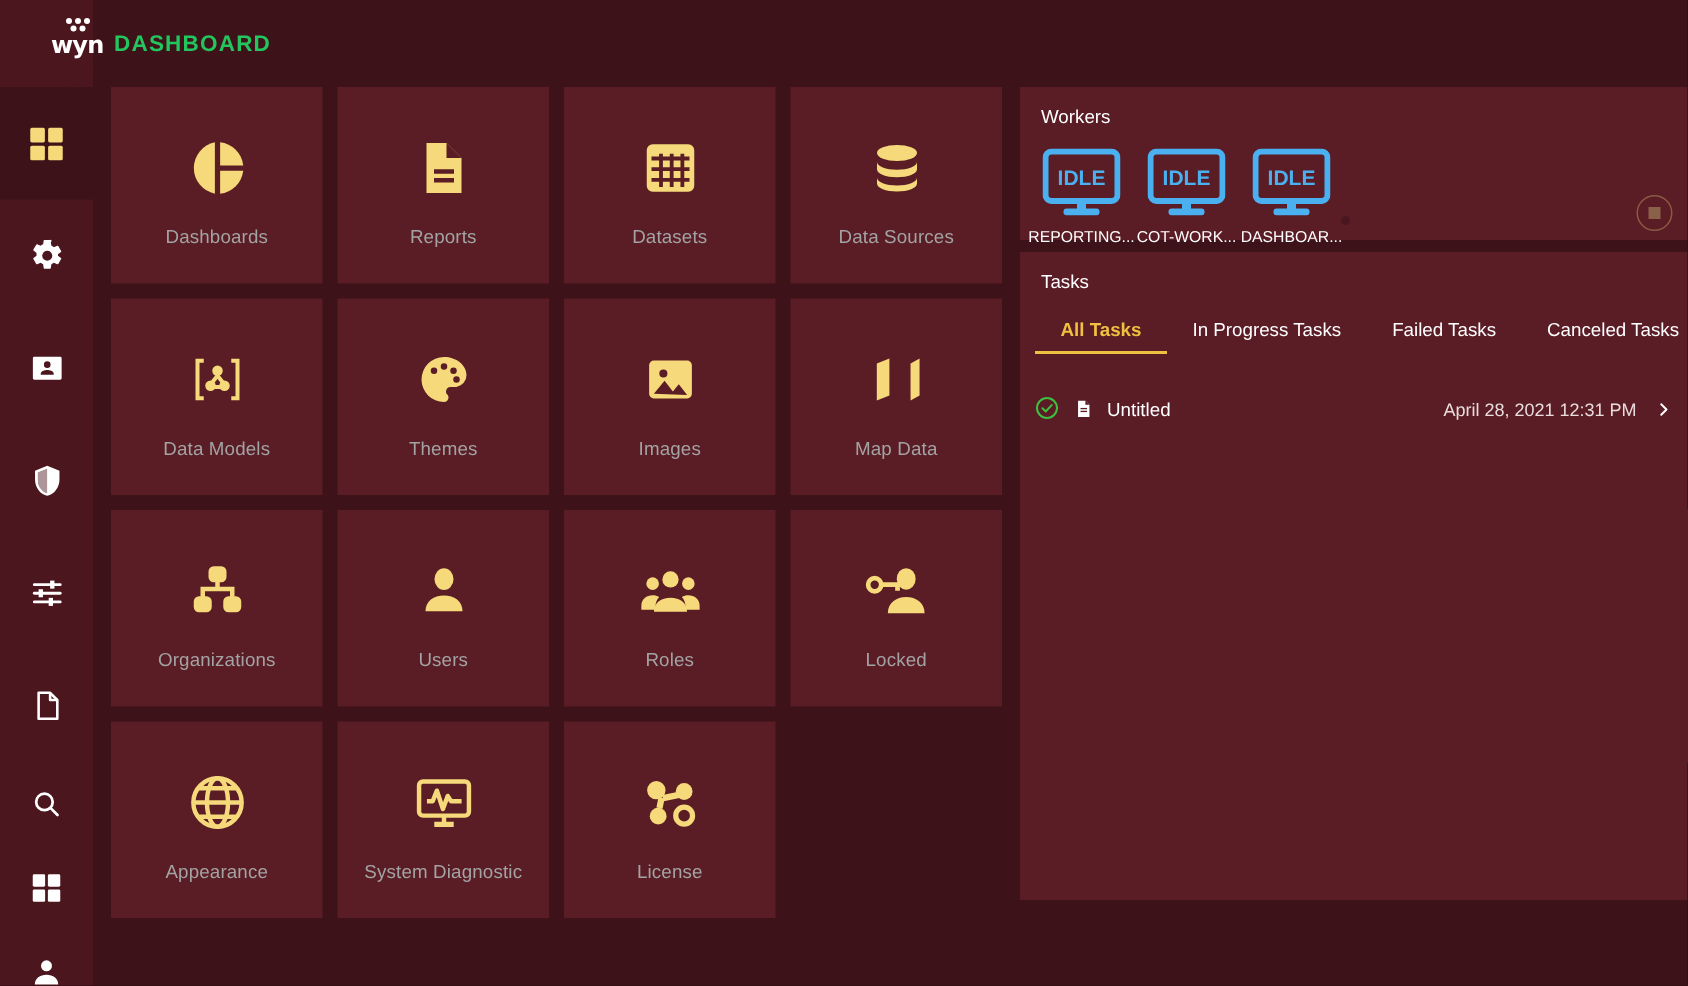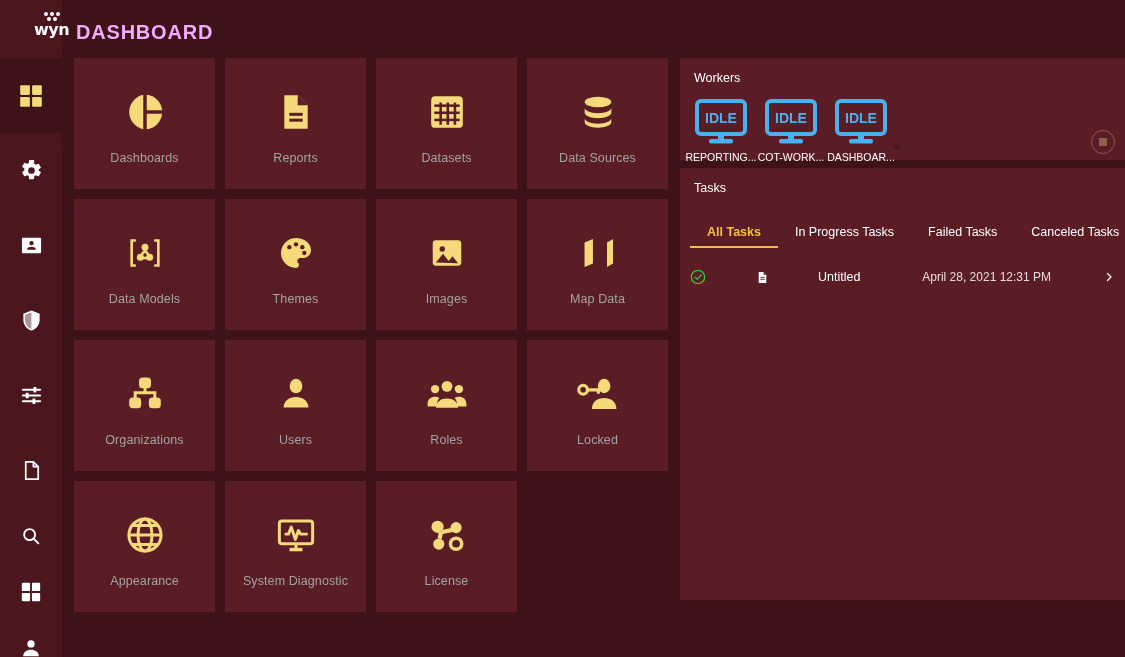--- a/index.html
+++ b/index.html
@@ -29,21 +29,21 @@
   .logo-dots { display:flex; flex-direction:column; align-items:center; gap:1px; margin-top:3px;}
   .logo-dots .r { display:flex; gap:2px; }
   .logo-dots .d { width:4px; height:4px; border-radius:50%; background:#fff; }
   .logo-word {
     font-size:16px; font-weight:700; letter-spacing:-0.5px;
     color:#ffffff; line-height:14px; margin-top:2px;
     font-family:"DejaVu Sans", sans-serif;
   }
   #page-title {
     position:absolute; left:76px; top:21px;
-    font-size:20px; font-weight:700; letter-spacing:0.8px; color:#f0abfc;
+    font-size:15px; font-weight:700; letter-spacing:0.8px; color:#22c55e;
   }
 
   
   #sidebar {
     position:absolute; left:0; top:58px; width:62px; height:599px;
     background:#4c161e;
   }
   .side-item {
     position:relative; width:62px; height:75px;
     display:flex; align-items:center; justify-content:center;
@@ -115,34 +115,34 @@
     border:1px solid #8a5a42;
     display:flex; align-items:center; justify-content:center;
     cursor:pointer;
   }
   #stop-btn .sq { width:8px; height:8px; background:#8a6048; }
 
   #tasks-panel {
     margin-top:8px; height:432px; position:relative;
   }
   #tabs {
-    display:flex; gap:0px; padding:0 0 0 10px; margin-top:24px;
+    display:flex; gap:0px; padding:0 0 0 10px; margin-top:12px;
   }
   .tab {
     position:relative; font-size:12.5px; color:#ffffff;
     padding:6px 17px 9px 17px; cursor:pointer; white-space:nowrap;
   }
   .tab.active { color:#f0c040; font-weight:700; }
   .tab.active::after {
     content:""; position:absolute; left:0; right:0; bottom:0; height:2px;
     background:#f0c040;
   }
   #task-list { padding:0 10px; margin-top:14px; }
   .task-row {
-    display:flex; align-items:center; height:30px; cursor:pointer;gap:40px;
+    display:flex; align-items:flex-end; height:30px; cursor:pointer;
   }
   .task-status { width:26px; display:flex; align-items:center; }
   .task-fileicon { width:22px; display:flex; align-items:center; }
   .task-name { font-size:12.5px; color:#ffffff; flex:1; }
   .task-date { font-size:12px; color:#e8dcdc; margin-right:12px; }
   .task-chevron { display:flex; align-items:center; }
 </style>
 </head>
 <body>
 

